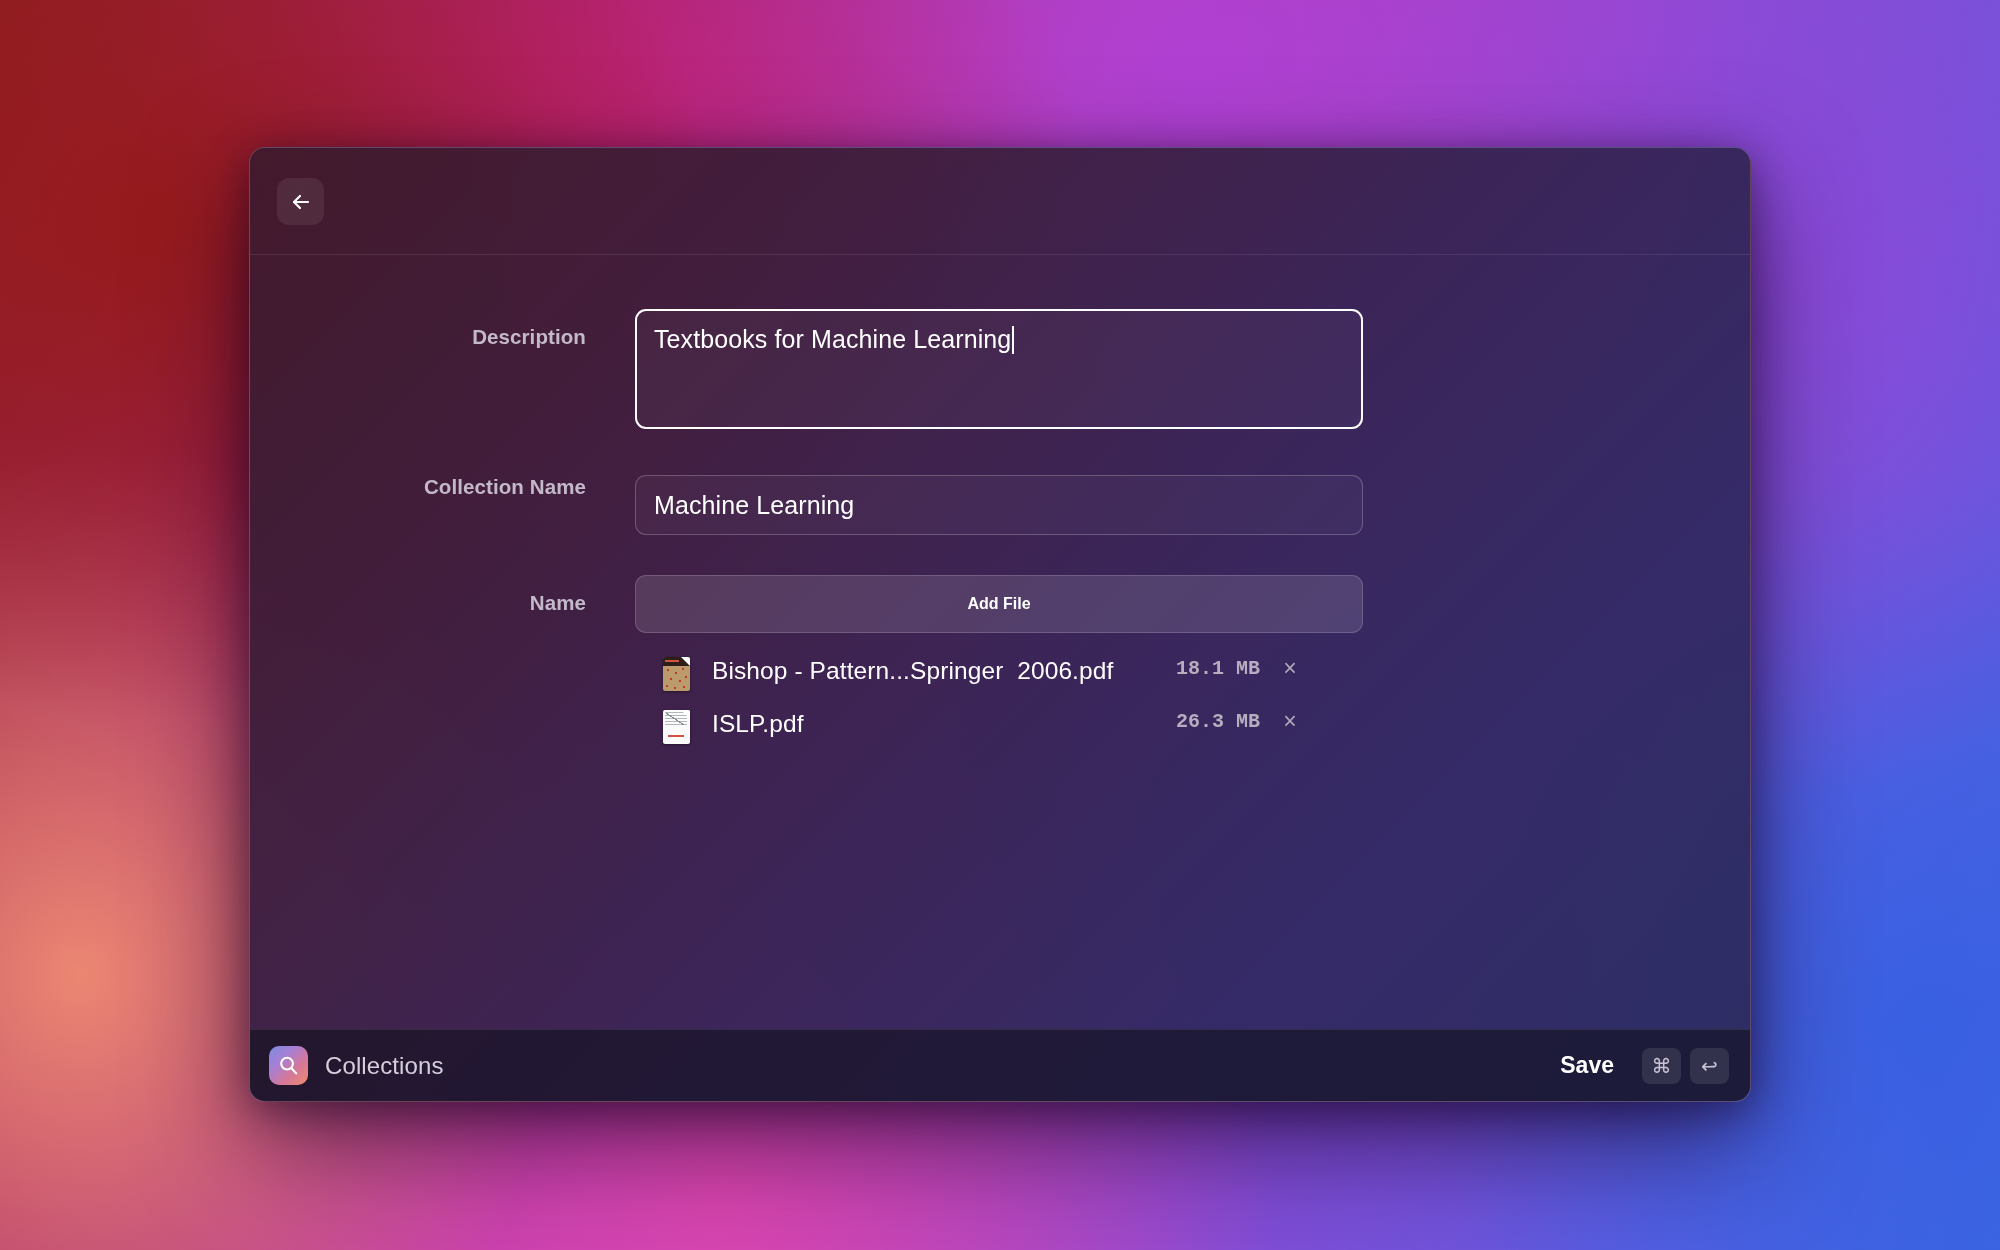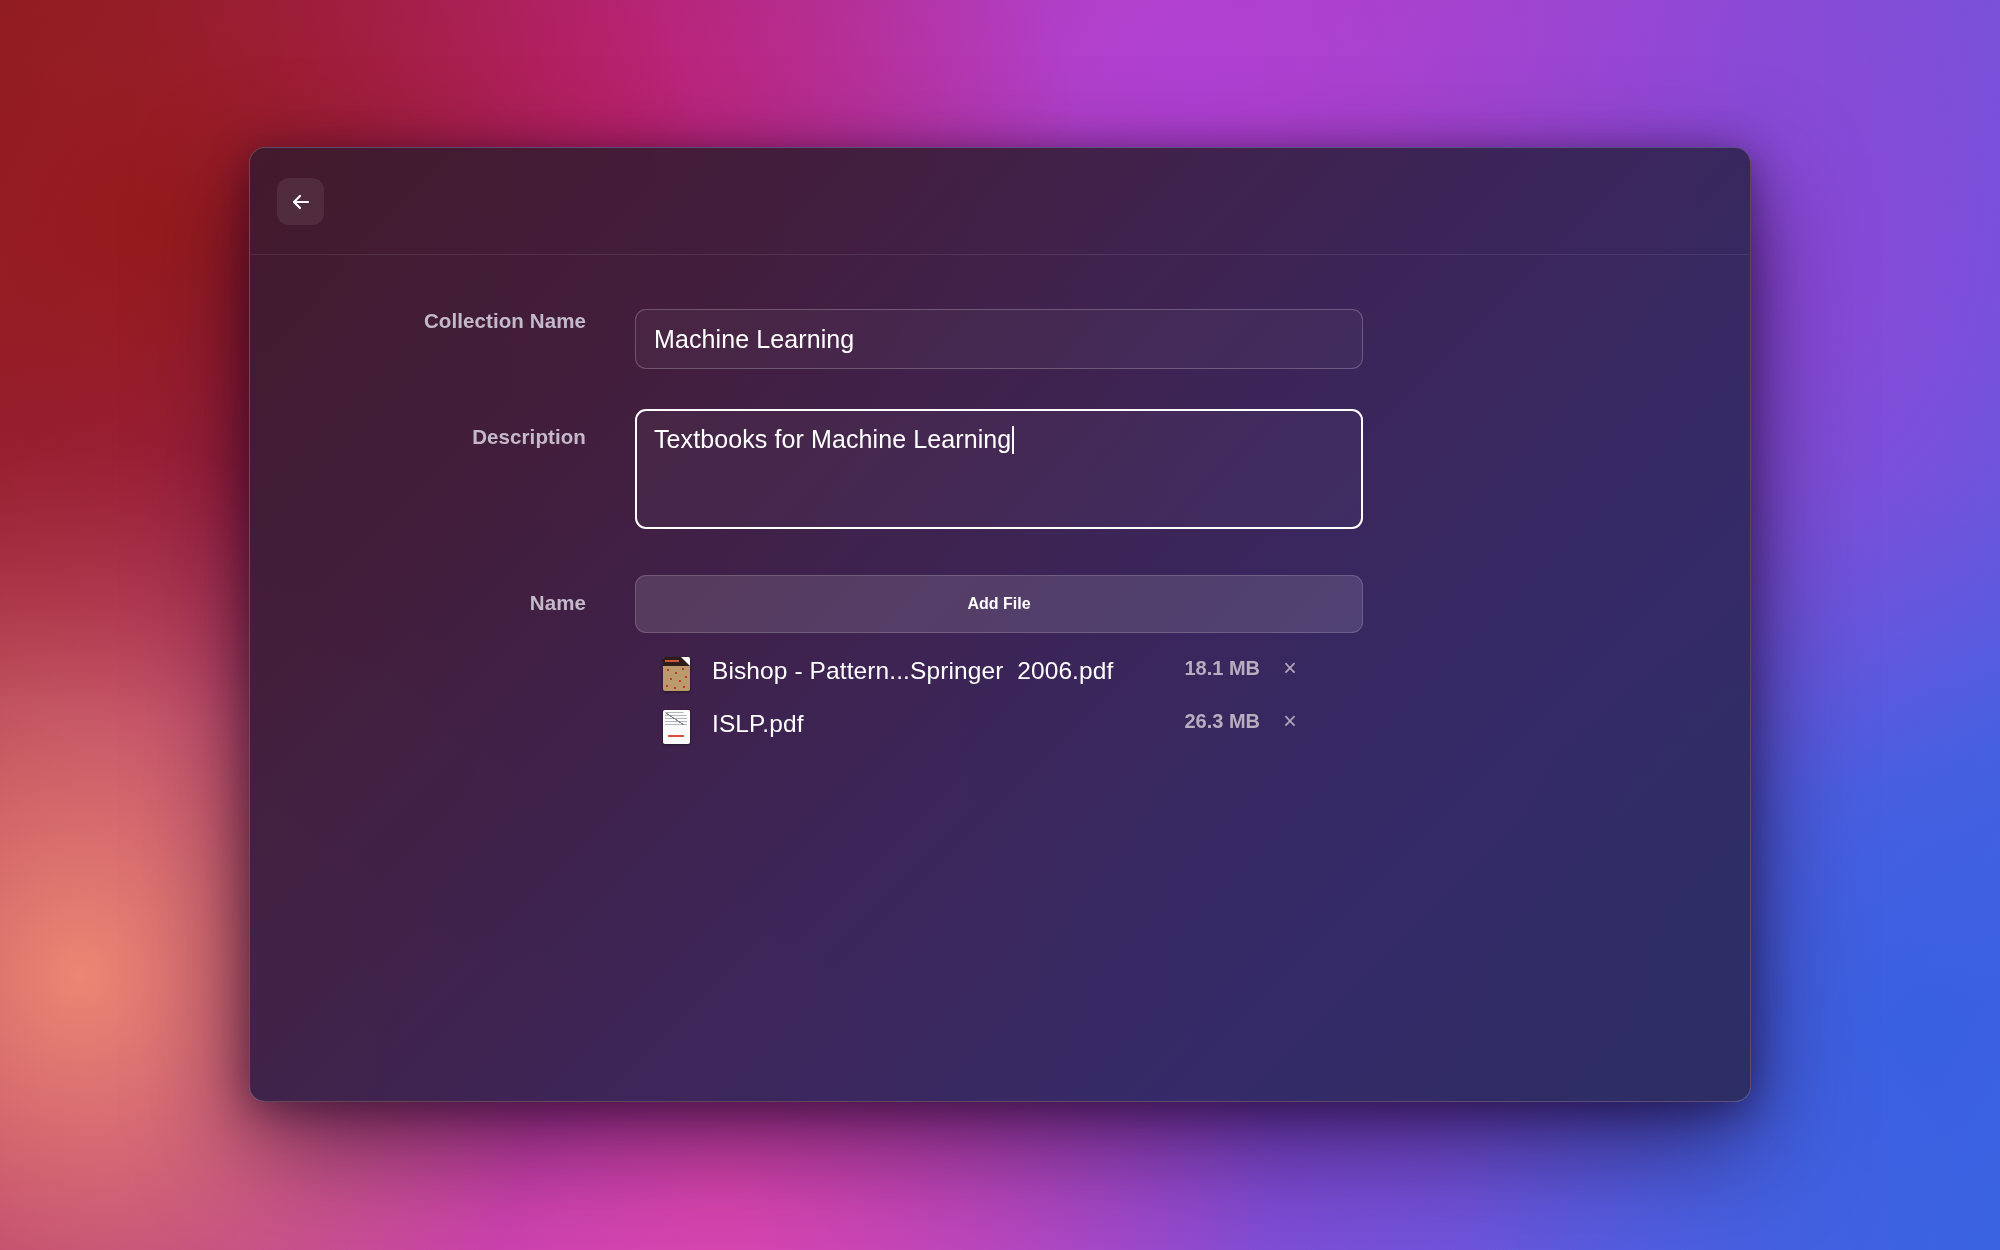--- a/index.html
+++ b/index.html
@@ -202,20 +202,21 @@
     font-size:24.5px;
     letter-spacing:0.1px;
     white-space:pre;
   }
   .file-size {
     color:#b7adbe;
     font-size:20px;
     font-weight:700;
     margin-left:auto;
     white-space:nowrap;
+    font-family:Liberation Mono, monospace;
   }
   .file-remove {
     color:#b0a6b8;
     font-size:23px;
     margin-left:21px;
     margin-right:64px;
     width:18px;
     text-align:center;
     cursor:pointer;
     line-height:1;
@@ -278,31 +279,31 @@
       <div id="back-btn">
         <svg viewBox="0 0 24 24" fill="none" stroke="#ffffff" stroke-width="2.2" stroke-linecap="round" stroke-linejoin="round">
           <line x1="19" y1="12" x2="5" y2="12"></line>
           <polyline points="11 18 5 12 11 6"></polyline>
         </svg>
       </div>
     </div>
 
     <div id="form">
 
+      <div class="row" style="margin-bottom:46px;">
+        <div class="lbl" style="padding-top:16px;">Description</div>
+        <div class="ctrl">
+          <div id="desc-field" placeholder="Description"><span id="desc-text">Textbooks for Machine Learning</span><span id="caret"></span></div>
+        </div>
+      </div>
+
       <div class="row" style="margin-bottom:40px;">
         <div class="lbl">Collection Name</div>
         <div class="ctrl">
           <div id="name-field" placeholder="Collection Name">Machine Learning</div>
-        </div>
-      </div>
-
-      <div class="row" style="margin-bottom:46px;">
-        <div class="lbl" style="padding-top:16px;">Description</div>
-        <div class="ctrl">
-          <div id="desc-field" placeholder="Description"><span id="desc-text">Textbooks for Machine Learning</span><span id="caret"></span></div>
         </div>
       </div>
 
       <div class="row">
         <div class="lbl" style="padding-top:16px;">Name</div>
         <div class="ctrl">
           <div id="add-file">Add File</div>
 
           <div id="file-list">
 
@@ -330,15 +331,30 @@
               <div class="file-size">26.3 MB</div>
               <div class="file-remove">×</div>
             </div>
 
           </div>
         </div>
       </div>
 
     </div>
 
+    <div id="footer">
+      <div id="app-icon">
+        <svg viewBox="0 0 24 24" fill="none" stroke="#ffffff" stroke-width="2.2" stroke-linecap="round">
+          <circle cx="10.5" cy="10" r="6.1"></circle>
+          <line x1="15.1" y1="14.8" x2="20" y2="20.2"></line>
+        </svg>
+      </div>
+      <div id="app-title">Collections</div>
+
+      <div id="footer-right">
+        <div id="save-label">Save</div>
+        <div class="keycap">⌘</div>
+        <div class="keycap">↩</div>
+      </div>
+    </div>
 
   </div>
 </div>
 
 </body></html>

